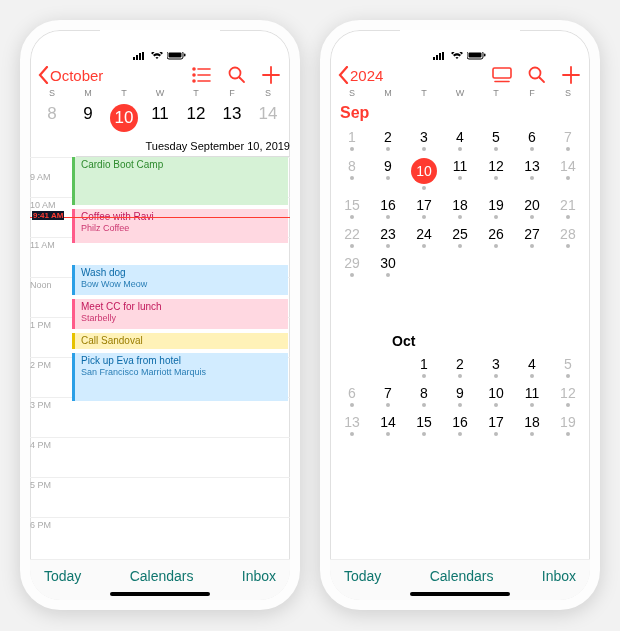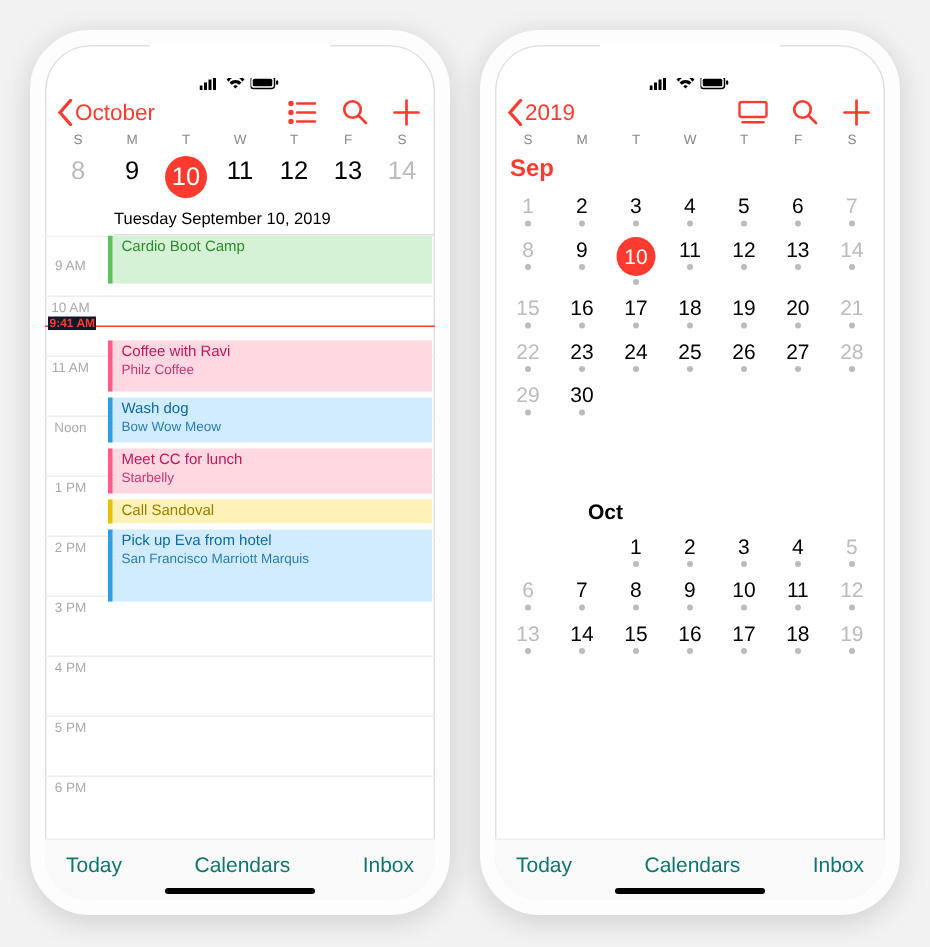--- a/index.html
+++ b/index.html
@@ -12,24 +12,24 @@
   .back { display: flex; align-items: center; color: #ff3b30; font-size: 15px; cursor: pointer; }
   .nav-icons { display: flex; gap: 16px; align-items: center; }
   .nav-icon { color: #ff3b30; cursor: pointer; }
   .week-header { display: flex; padding: 0 4px; font-size: 9px; color: #888; }
   .week-header > div { flex: 1; text-align: center; }
   .date-row { display: flex; padding: 2px 4px 4px; }
   .date-row > div { flex: 1; text-align: center; font-size: 17px; padding: 4px 0; cursor: pointer; }
   .date-dim { color: #bbb; }
   .date-today { position: relative; }
   .date-today span { display: inline-flex; width: 28px; height: 28px; background: #ff3b30; color: #fff; border-radius: 50%; align-items: center; justify-content: center; font-weight: 500; }
-  .date-label { text-align: left; font-size: 11px; padding: 0 0 4px; border-bottom: 1px solid #ddd; margin-left: 46px; }
+  .date-label { text-align: right; font-size: 11px; padding: 0 0 4px; border-bottom: 1px solid #ddd; margin-left: 46px; }
   .agenda { height: 380px; overflow: hidden; position: relative; }
   .hour-row { display: flex; border-top: 1px solid #eee; height: 40px; font-size: 9px; color: #aaa; }
-  .hour-row .lbl { width: 38px; text-align: center; padding: 2px 4px 0 0; }
+  .hour-row .lbl { width: 38px; text-align: left; padding: 2px 4px 0 0; }
   .hour-row .lbl.mid { padding-top: 14px; }
   .event { position: absolute; left: 42px; right: 2px; border-left: 3px solid; padding: 2px 6px; font-size: 10px; line-height: 1.2; cursor: pointer; overflow: hidden; }
   .event .title { font-weight: 500; }
   .event .loc { font-size: 9px; opacity: .85; }
   .now-line { position: absolute; left: 0; right: 0; border-top: 1px solid #ff3b30; }
   .now-label { position: absolute; left: 2px; font-size: 8px; color: #ff3b30; font-weight: 600; background:#0f172a; padding:0 1px; }
   .bottom-bar { position: absolute; bottom: 0; left: 0; right: 0; border-top: 1px solid #eee; display: flex; justify-content: space-between; padding: 8px 14px 16px; font-size: 14px; color: #0f766e; background: #fafafa; }
   .bottom-bar > div { cursor: pointer; }
   .home-ind { position: absolute; bottom: 4px; left: 50%; transform: translateX(-50%); width: 100px; height: 4px; background: #000; border-radius: 3px; }
 
@@ -144,24 +144,24 @@
       </div>
       <div class="hour-row">
         <div class="lbl">4 PM</div>
       </div>
       <div class="hour-row">
         <div class="lbl">5 PM</div>
       </div>
       <div class="hour-row">
         <div class="lbl">6 PM</div>
       </div>
-      <div class="event" style="top: 0px; height: 32px; background: rgb(214, 242, 214); border-left-color: rgb(91, 194, 91); color: rgb(46, 139, 46);">
+      <div class="event" style="top: 0px; height: 48px; background: rgb(214, 242, 214); border-left-color: rgb(91, 194, 91); color: rgb(46, 139, 46);">
         <div class="title">Cardio Boot Camp</div>
       </div>
-      <div class="event" style="top: 70px; height: 34px; background: rgb(255, 216, 225); border-left-color: rgb(255, 91, 138); color: rgb(194, 24, 91);">
+      <div class="event" style="top: 52px; height: 34px; background: rgb(255, 216, 225); border-left-color: rgb(255, 91, 138); color: rgb(194, 24, 91);">
         <div class="title">Coffee with Ravi</div>
         <div class="loc">Philz Coffee</div>
       </div>
       <div class="event" style="top: 108px; height: 30px; background: rgb(210, 236, 255); border-left-color: rgb(43, 159, 230); color: rgb(11, 106, 168);">
         <div class="title">Wash dog</div>
         <div class="loc">Bow Wow Meow</div>
       </div>
       <div class="event" style="top: 142px; height: 30px; background: rgb(255, 216, 225); border-left-color: rgb(255, 91, 138); color: rgb(194, 24, 91);">
         <div class="title">Meet CC for lunch</div>
         <div class="loc">Starbelly</div>
@@ -203,21 +203,21 @@
           <rect x="1.5" y="2.5" width="13" height="5" rx="1" fill="#000"></rect>
           <rect x="17" y="3.5" width="1.5" height="3" rx="1" fill="#000"></rect>
         </svg>
     </div>
   </div>
   <div class="nav">
     <div class="back">
       <svg width="14" height="18" viewBox="0 0 10 18">
           <path d="M9 1L2 9l7 8" stroke="#ff3b30" stroke-width="2.2" fill="none" stroke-linecap="round"></path>
         </svg>
-      <span>2019</span>
+      <span>2024</span>
     </div>
     <div class="nav-icons">
       <span class="nav-icon">
         <svg width="20" height="16" viewBox="0 0 20 16">
             <rect x="1" y="1" width="18" height="10" rx="1.5" stroke="#ff3b30" stroke-width="1.6" fill="none"></rect>
             <line x1="3" y1="14.5" x2="17" y2="14.5" stroke="#ff3b30" stroke-width="1.6" stroke-linecap="round"></line>
           </svg>
       </span>
       <span class="nav-icon">
         <svg width="18" height="18" viewBox="0 0 18 18">

